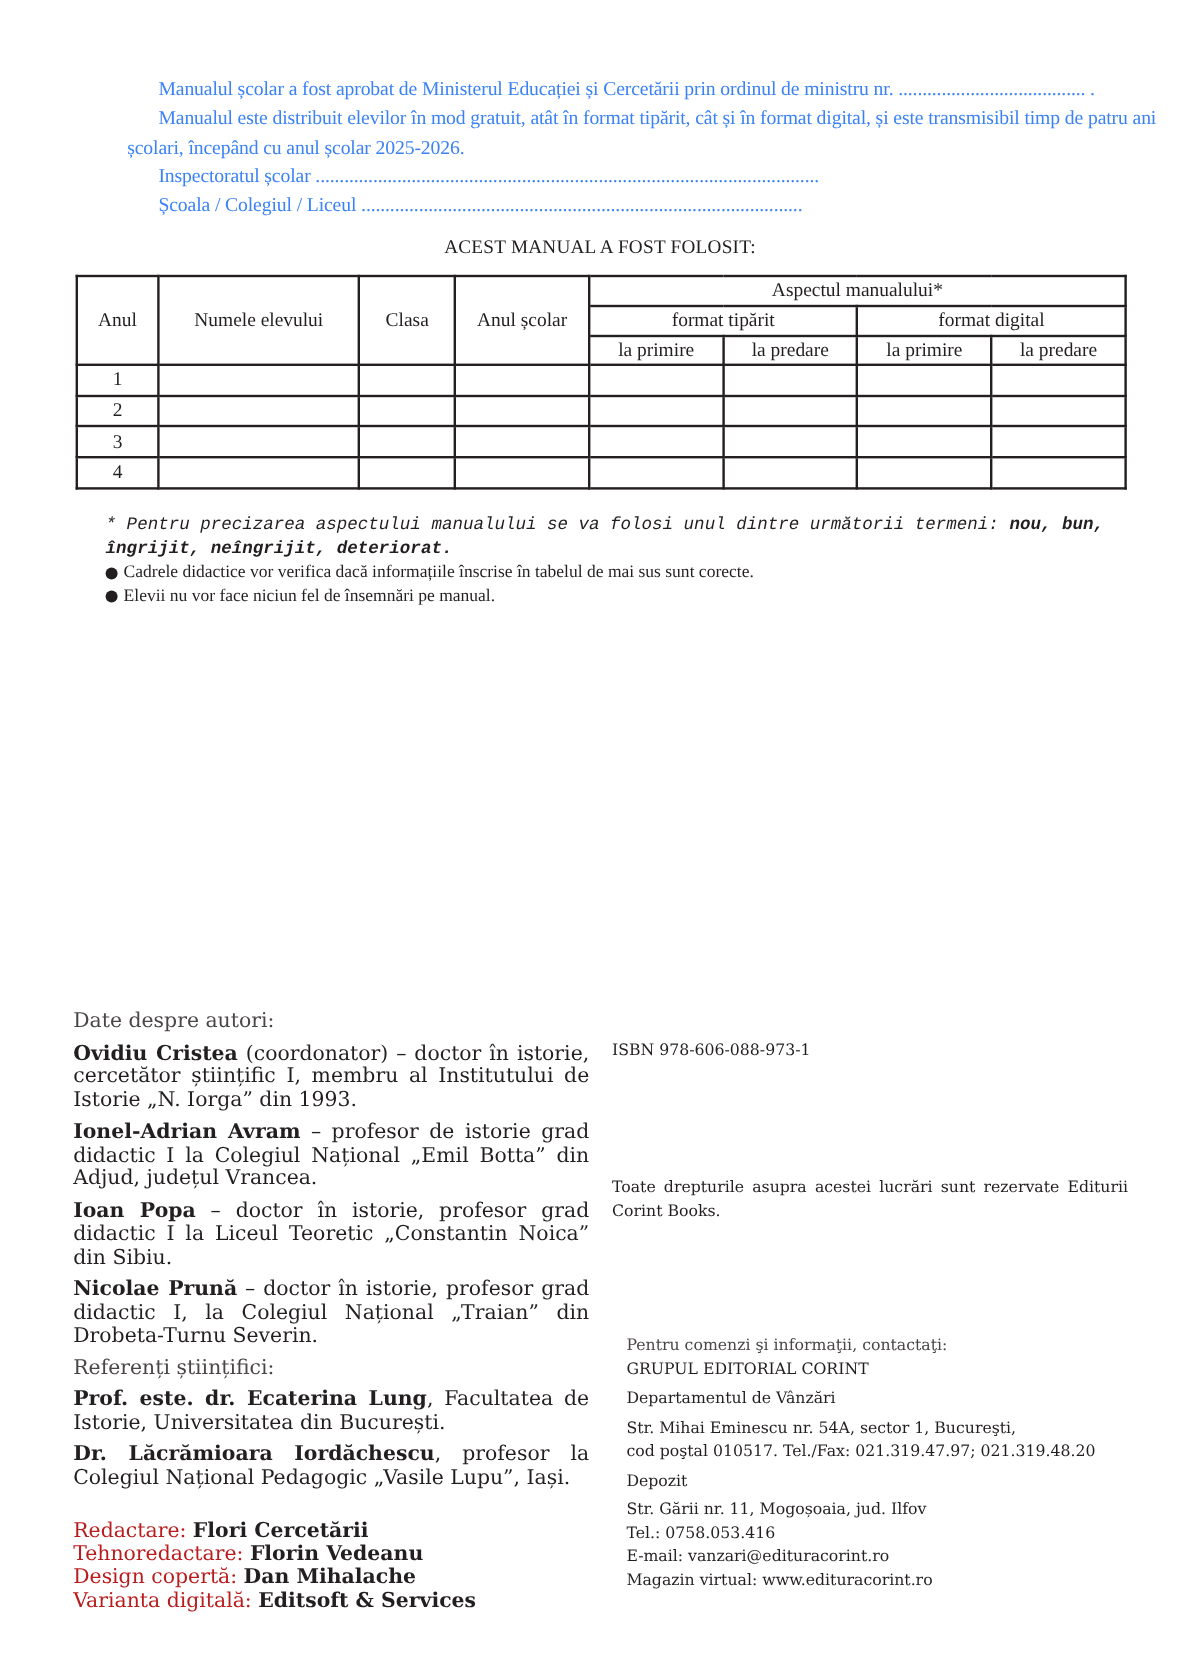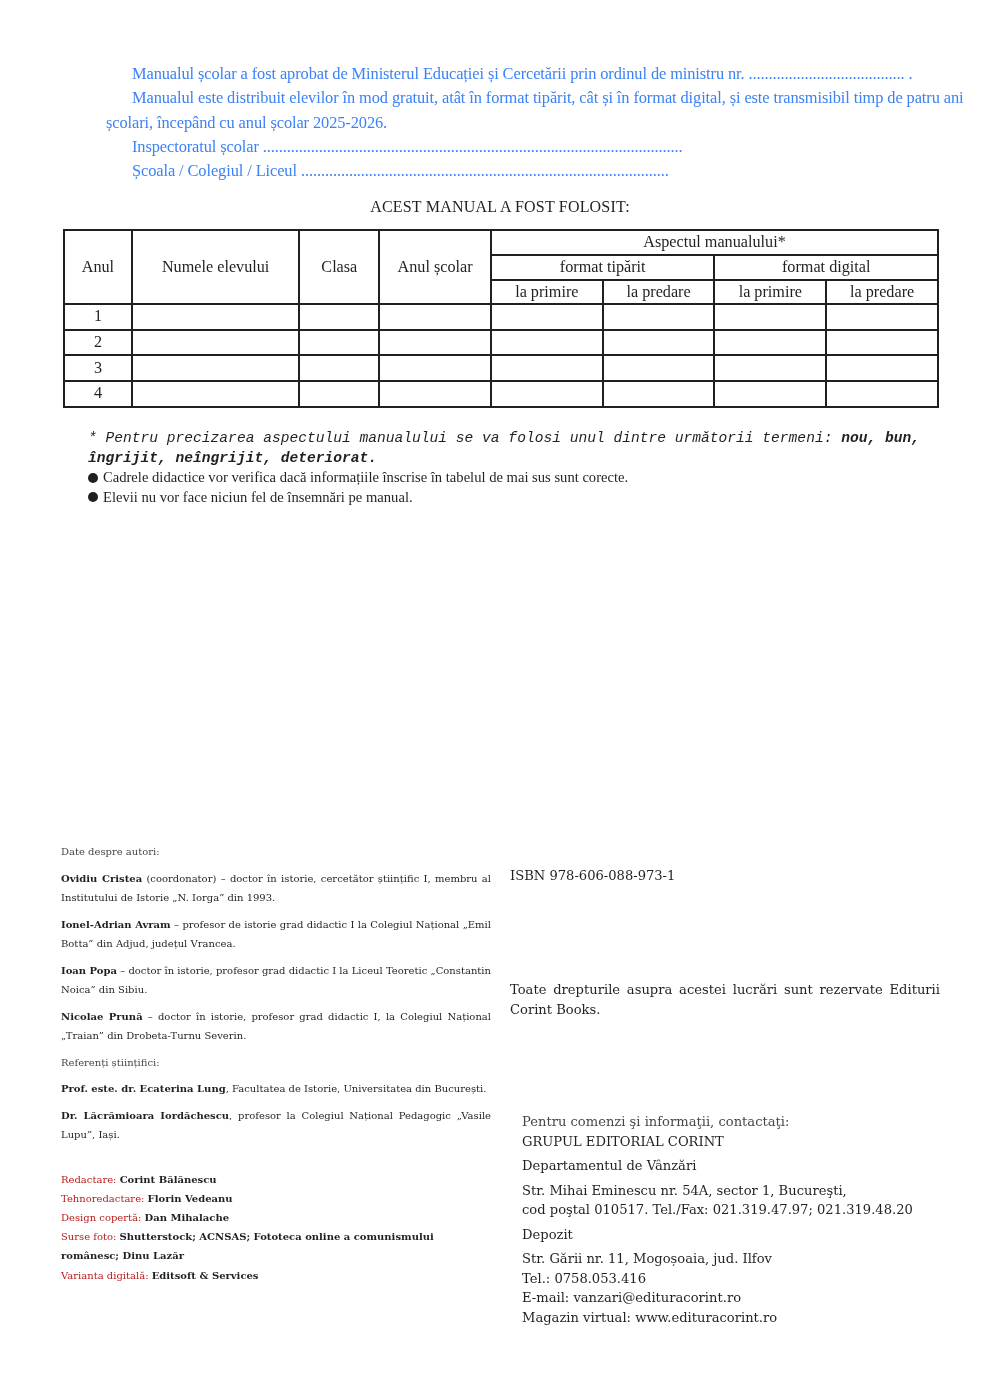--- a/index.html
+++ b/index.html
@@ -23,21 +23,21 @@
   .c-clasa { width: 80px; }
   .c-an { width: 112px; }
   .c-sub { width: 112px; }
 
   .notes { position: absolute; left: 88px; top: 429px; width: 860px; font-family: "Liberation Serif", serif; font-size: 14.6px; line-height: 19.5px; color: #231f20; }
   .notes .foot { font-style: italic; font-family: Liberation Mono, monospace; }
   .notes .foot b { font-weight: bold; }
   .notes .bullet { display: flex; align-items: center; }
   .notes .dot { display: inline-block; width: 10px; height: 10px; border-radius: 50%; background: #231f20; margin-right: 5px; flex: 0 0 auto; }
 
-  .left-col { position: absolute; left: 61px; top: 842px; width: 430px; font-family: "DejaVu Serif", serif; font-size: 10px; line-height: 19.5px; color: #231f20; }
+  .left-col { position: absolute; left: 61px; top: 842px; width: 430px; font-family: "DejaVu Serif", serif; font-size: 17px; line-height: 19.5px; color: #231f20; }
   .left-col .label { color: #4a4647; font-weight: 300; }
   .left-col .block { text-align: justify; }
   .left-col .mb { margin-bottom: 7px; }
   .left-col .gap-l { height: 18px; }
   .credits div { line-height: 19.2px; }
   .credits .k { color: #b91c1c; }
   .credits b { font-weight: bold; color: #231f20; }
 
   .right-col { position: absolute; left: 510px; top: 866px; width: 430px; font-family: "DejaVu Serif", serif; font-size: 13.1px; line-height: 19.5px; color: #231f20; }
   .right-col .rights { position: absolute; top: 114px; left: 0; width: 430px; text-align: justify; }
@@ -148,24 +148,23 @@
   <div class="label mb">Date despre autori:</div>
   <div class="block mb"><b>Ovidiu Cristea</b><span> (coordonator) – doctor în istorie, cercetător științific I, membru al Institutului de Istorie „N. Iorga” din 1993.</span></div>
   <div class="block mb"><b>Ionel-Adrian Avram</b><span> – profesor de istorie grad didactic I la Colegiul Național „Emil Botta” din Adjud, județul Vrancea.</span></div>
   <div class="block mb"><b>Ioan Popa</b><span> – doctor în istorie, profesor grad didactic I la Liceul Teoretic „Constantin Noica” din Sibiu.</span></div>
   <div class="block mb"><b>Nicolae Prună</b><span> – doctor în istorie, profesor grad didactic I, la Colegiul Național „Traian” din Drobeta-Turnu Severin.</span></div>
   <div class="label mb">Referenți științifici:</div>
   <div class="block mb"><b>Prof. este. dr. Ecaterina Lung</b><span>, Facultatea de Istorie, Universitatea din București.</span></div>
   <div class="block mb"><b>Dr. Lăcrămioara Iordăchescu</b><span>, profesor la Colegiul Național Pedagogic „Vasile Lupu”, Iași.</span></div>
   <div class="gap-l"></div>
   <div class="credits">
-    <div><span class="k">Redactare: </span><b>Corint Bălănescu</b></div>
+    <div><span class="k">Redactare: </span><b>Flori Cercetării</b></div>
     <div><span class="k">Tehnoredactare: </span><b>Florin Vedeanu</b></div>
     <div><span class="k">Design copertă: </span><b>Dan Mihalache</b></div>
-    <div style="width:380px"><span class="k">Surse foto: </span><b>Shutterstock; ACNSAS; Fototeca online a comunismului românesc; Dinu Lazăr</b></div>
     <div><span class="k">Varianta digitală: </span><b>Editsoft &amp; Services</b></div>
   </div>
 </div>
 
 <div class="right-col">
   <div>ISBN 978-606-088-973-1</div>
   <div class="rights">Toate drepturile asupra acestei lucrări sunt rezervate Editurii Corint Books.</div>
   <div class="contact">
     <div class="light">Pentru comenzi şi informaţii, contactaţi:</div>
     <div class="mb">GRUPUL EDITORIAL CORINT</div>

